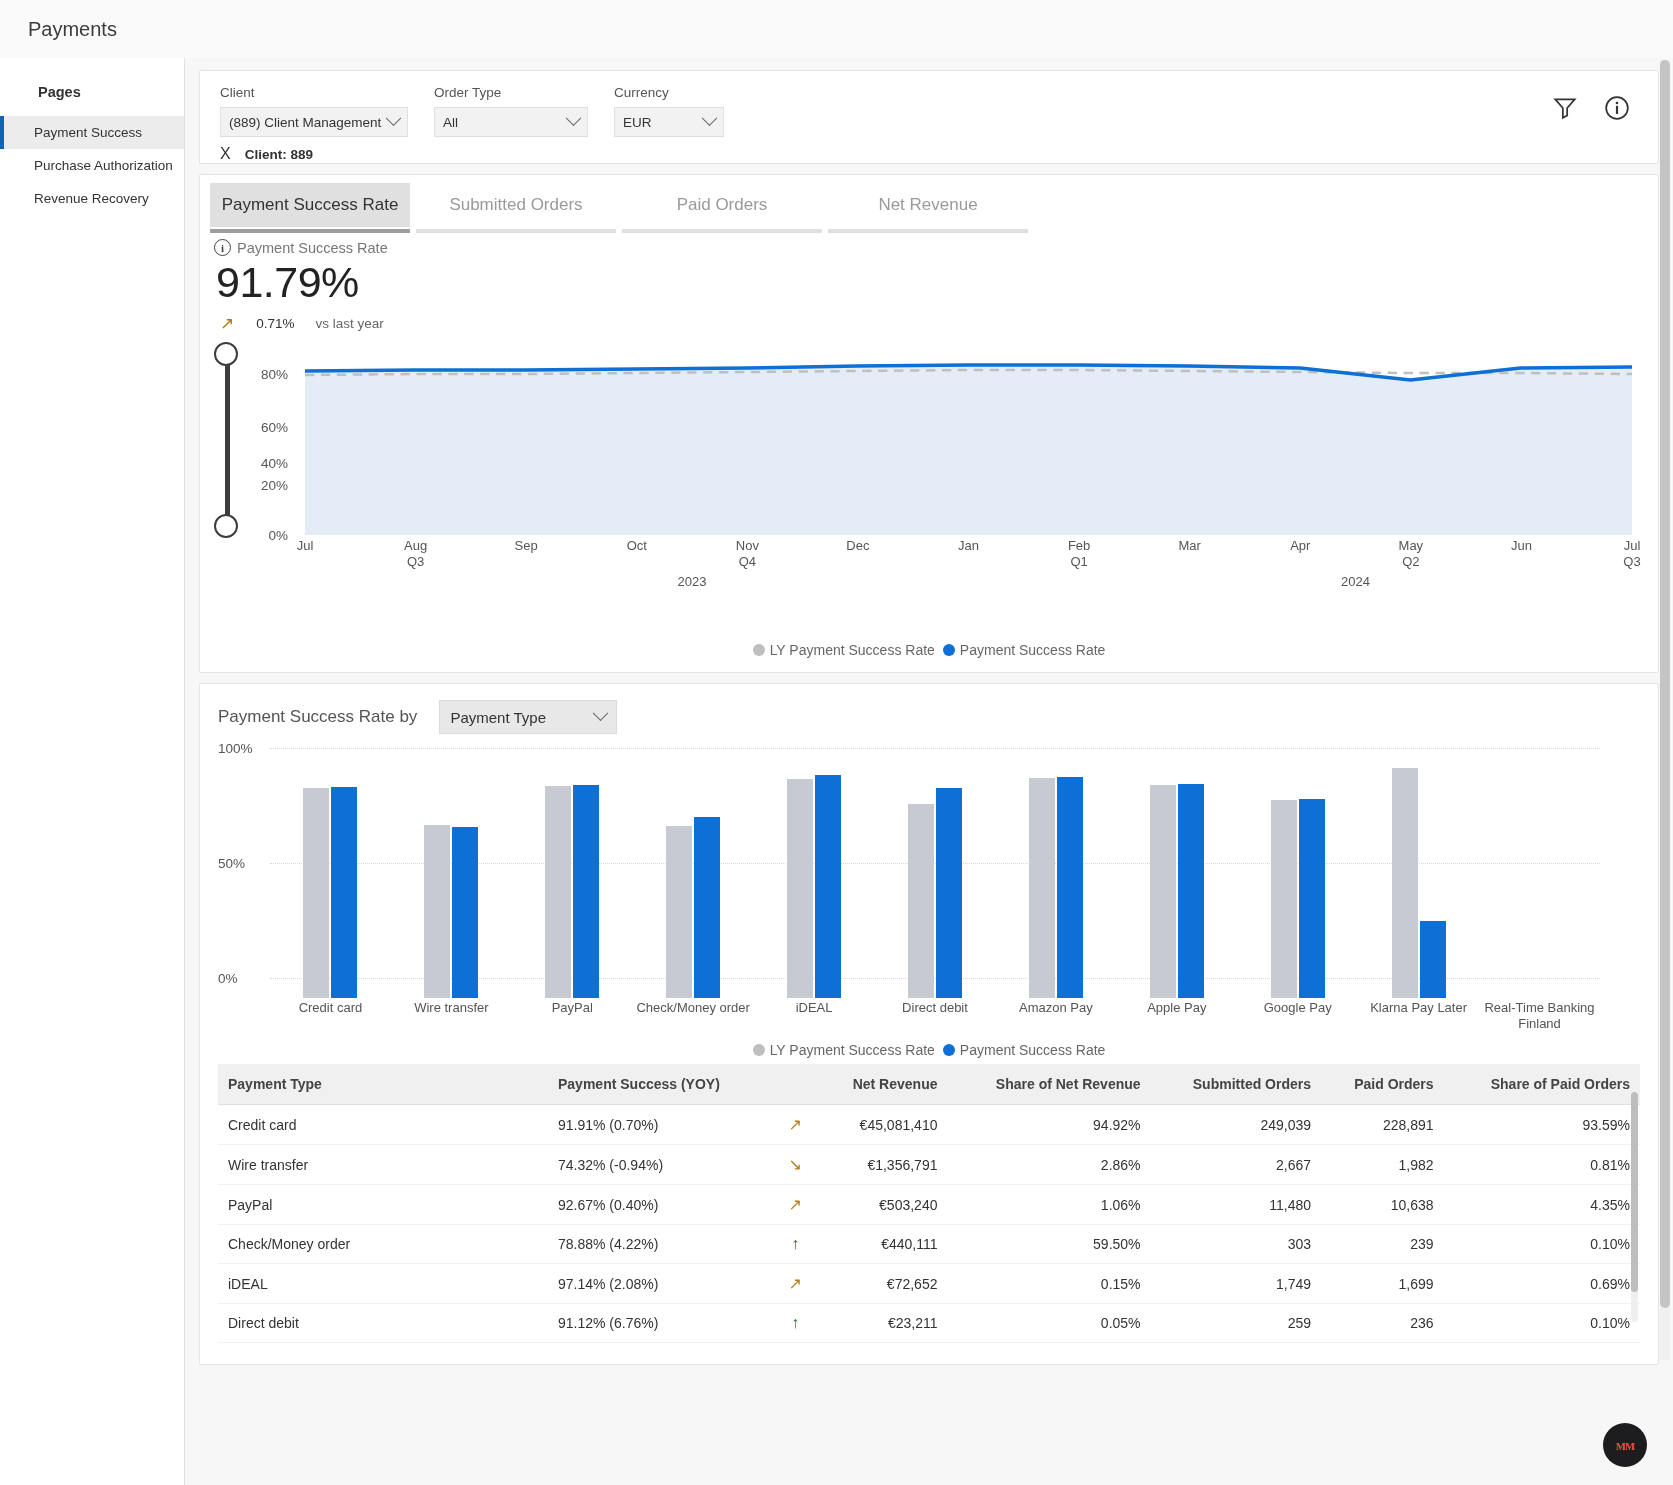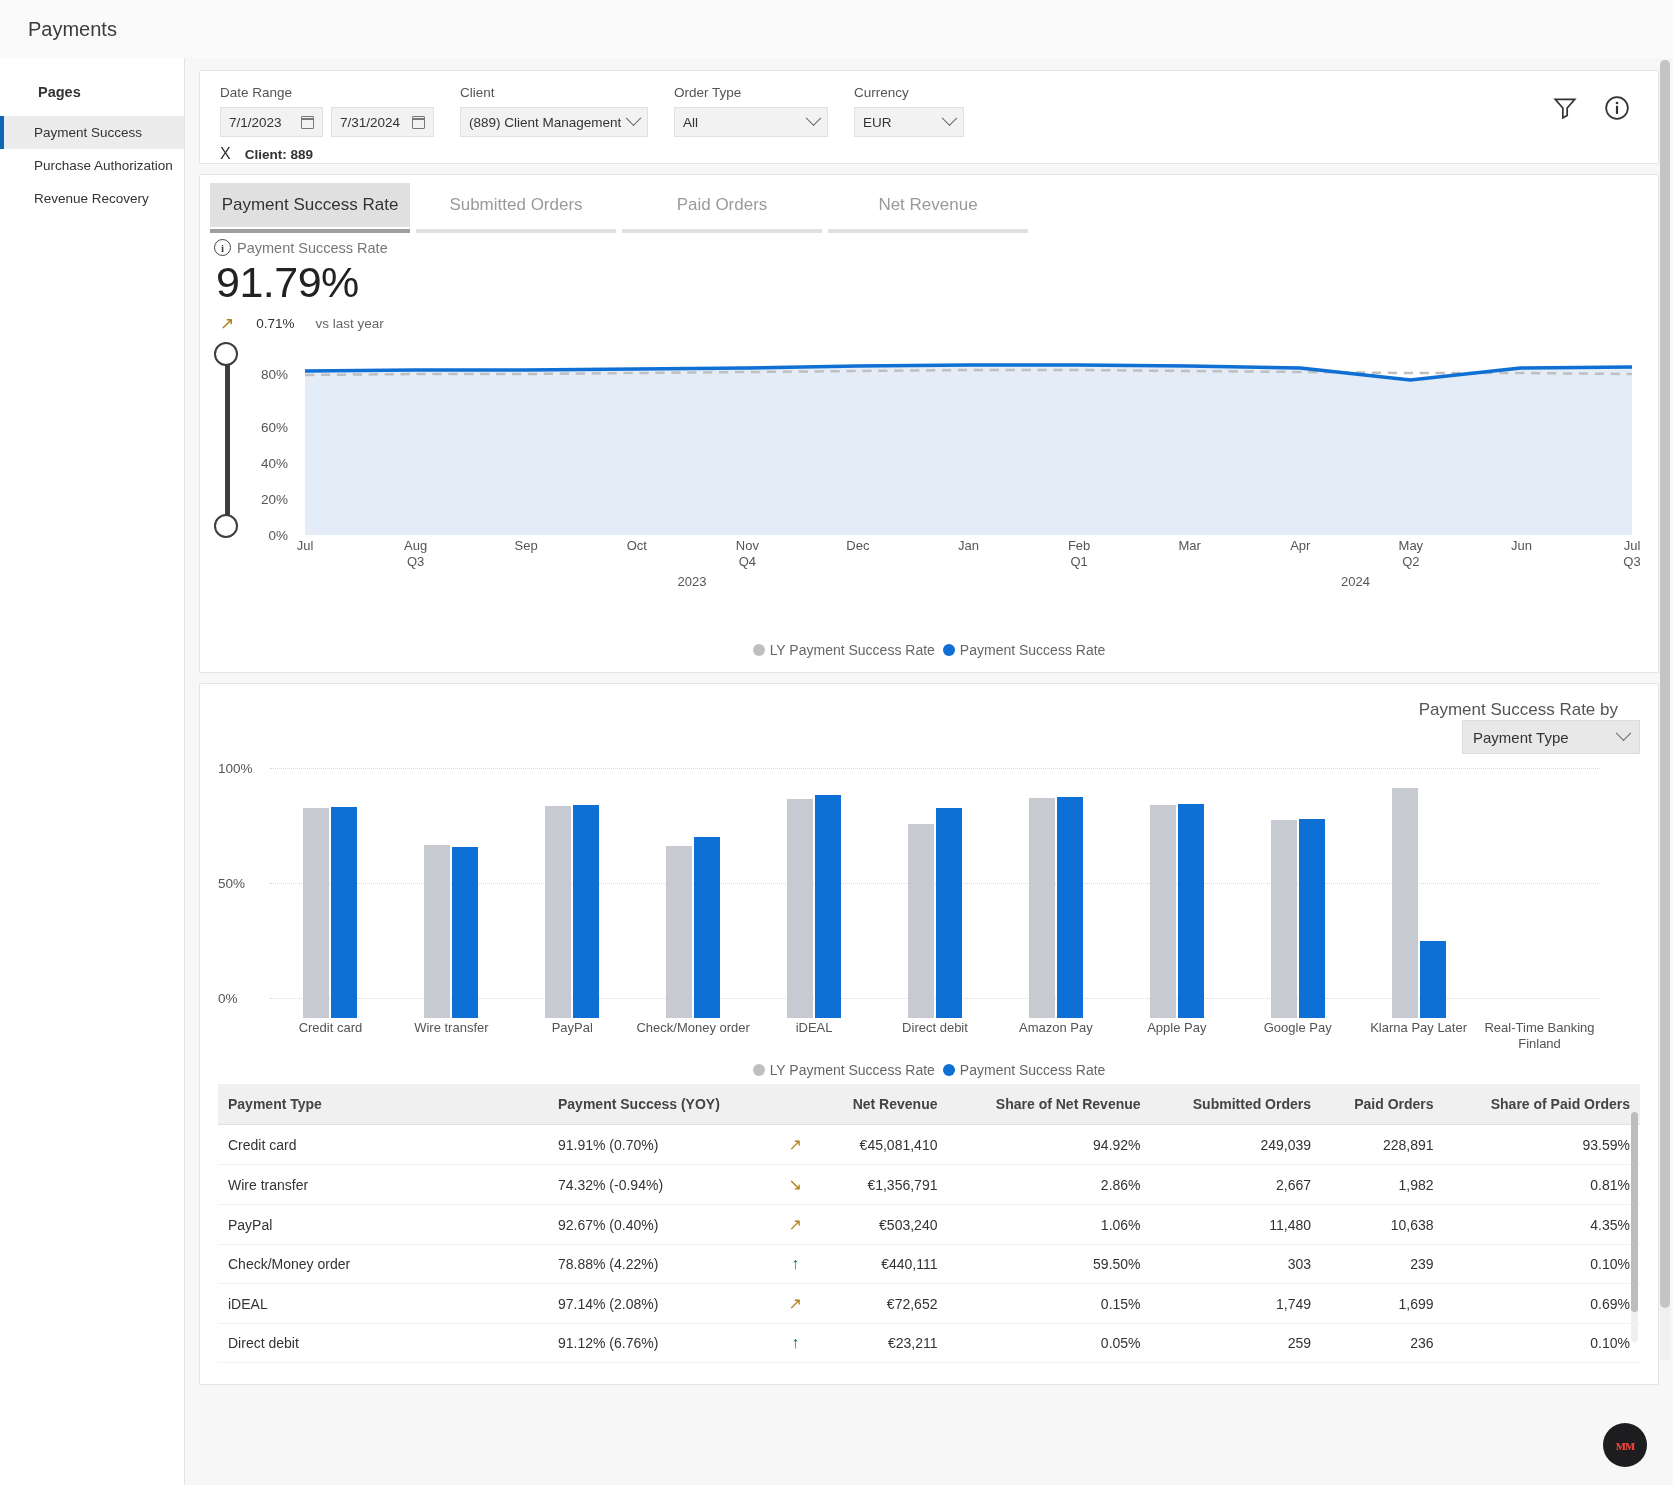--- a/index.html
+++ b/index.html
@@ -86,21 +86,21 @@
   .plot { position:absolute; left:105px; right:26px; top:17px; height:180px; }
   .legend { display:flex; justify-content:center; align-items:center; gap:8px; font-size:14px; color:#666; margin-top:4px; }
   .ldot { width:12px; height:12px; border-radius:50%; display:inline-block; margin-right:5px; vertical-align:-1px; }
   .xaxis { position:absolute; left:105px; right:26px; top:200px; height:70px; }
   .xm { position:absolute; font-size:13px; color:#555; transform:translateX(-50%); top:0; }
   .xq { position:absolute; font-size:13px; color:#555; transform:translateX(-50%); top:16px; }
   .xy { position:absolute; font-size:13px; color:#555; transform:translateX(-50%); top:36px; }
 
   
   .barpanel { margin-top:10px; padding:16px 18px 8px 18px; }
-  .bp-head { display:flex; align-items:flex-end;flex-direction:column; }
+  .bp-head { display:flex; align-items:center; }
   .bp-title { font-size:17px; color:#555; margin-right:22px; }
   .bp-select { background:#e8e8e8; border:1px solid #dcdcdc; width:178px; height:34px; display:flex; align-items:center; justify-content:space-between; padding:0 10px; font-size:15px; color:#333; }
   .barea { position:relative; height:250px; margin-top:14px; }
   .bylab { position:absolute; left:0; font-size:13.5px; color:#555; transform:translateY(-50%); }
   .bgrid { position:absolute; left:52px; right:40px; border-top:1px dotted #d8d8d8; }
   .bars { position:absolute; left:52px; right:40px; top:0; bottom:0; display:flex; }
   .bgroup { flex:1; position:relative; display:flex; align-items:flex-end; justify-content:center; gap:2px; }
   .bar { width:26px; }
   .bar.ly { background:#c7cbd1; }
   .bar.cy { background:#0e6fd4; }
@@ -153,33 +153,20 @@
     </div>
     <div class="side-item">
       <span>Revenue Recovery</span>
     </div>
   </div>
 
   <div class="content">
 
     <div class="panel">
       <div class="filters">
-        <div class="fgroup">
-          <div class="flabel">Date Range</div>
-          <div class="frow">
-            <div class="fbox date">
-              <span>7/1/2023</span>
-              <span class="cal"></span>
-            </div>
-            <div class="fbox date">
-              <span>7/31/2024</span>
-              <span class="cal"></span>
-            </div>
-          </div>
-        </div>
 
         <div class="fgroup">
           <div class="flabel">Client</div>
           <div class="fbox sel w-client">
             <span>(889) Client Management</span>
             <span class="chev"></span>
           </div>
         </div>
 
         <div class="fgroup">
@@ -257,21 +244,21 @@
       </div>
 
       <div class="lchart">
         <div class="slider">
           <div class="track"></div>
           <div class="knob top"></div>
           <div class="knob bot"></div>
         </div>
         <div class="yaxis" id="lineY">
             <div class="ytick" style="top: 197px;">0%</div>
-            <div class="ytick" style="top: 161px; margin-left: 16px;">20%</div>
+            <div class="ytick" style="top: 147px; margin-left: 16px;">20%</div>
             <div class="ytick" style="top: 125px;">40%</div>
             <div class="ytick" style="top: 89px;">60%</div>
             <div class="ytick" style="top: 36px;">80%</div>
           </div>
         <div class="plot">
           <svg width="100%" height="100%" viewBox="0 0 1000 180" preserveAspectRatio="none">
 
             <line x1="0" y1="180" x2="1000" y2="180" stroke="#dedede" stroke-width="1" stroke-dasharray="4 4"></line>
             <line x1="0" y1="144" x2="1000" y2="144" stroke="#dedede" stroke-width="1" stroke-dasharray="4 4"></line>
             <line x1="0" y1="108" x2="1000" y2="108" stroke="#dedede" stroke-width="1" stroke-dasharray="4 4"></line>

